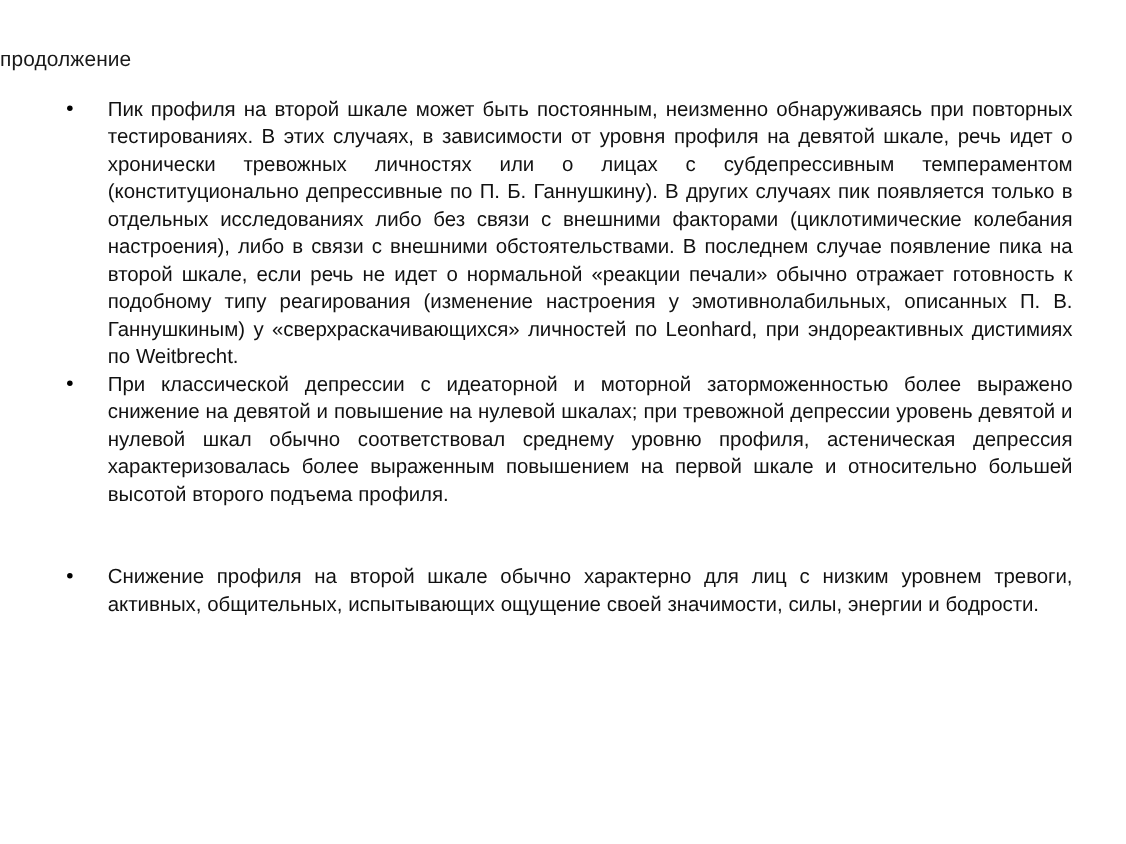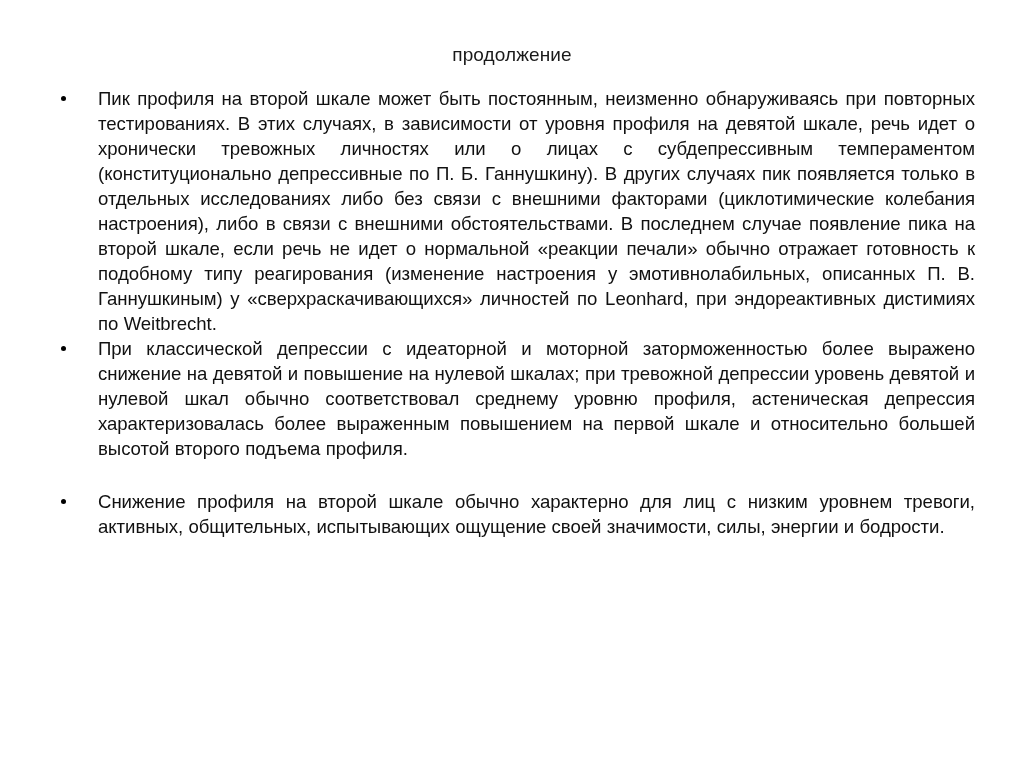--- a/index.html
+++ b/index.html
@@ -21,21 +21,21 @@
     height: 767px;
     background: #ffffff;
   }
 
   
   .slide-title {
     position: absolute;
     left: 0;
     top: 42px;
     width: 1024px;
-    text-align: center;
+    text-align: left;
     font-size: 19px;
     line-height: 26px;
     font-weight: 400;
     letter-spacing: 0.1px;
     color: #1a1a1a;
     white-space: nowrap;
   }
 
   
   .body-block {
@@ -70,21 +70,21 @@
   }
 
   .bullet-item .bullet-text {
     display: block;
     text-align: justify;
   }
 
   
 
   .gap-para {
-    margin-top: 28px;
+    margin-top: 50px;
   }
 </style>
 </head>
 <body>
 
 <div class="slide">
 
   <div class="slide-title">продолжение</div>
 
   <div class="body-block">

